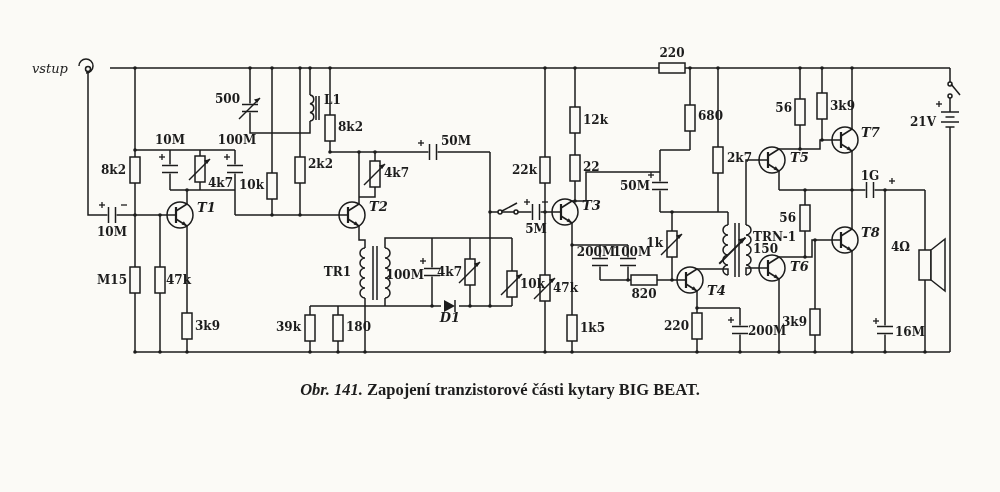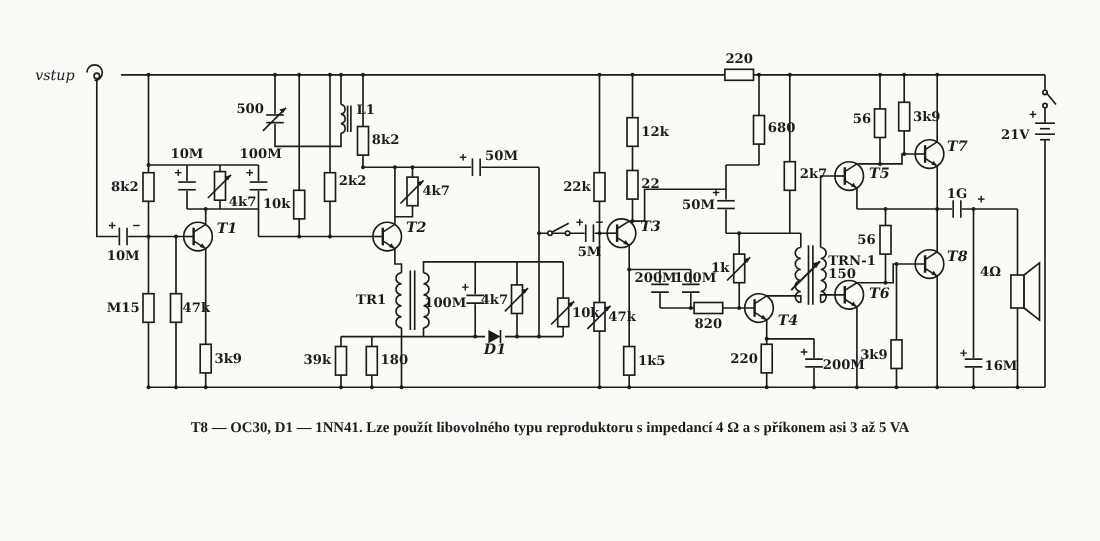--- a/index.html
+++ b/index.html
@@ -311,16 +311,16 @@
     <text class="lbl tl" x="861" y="237">T8</text>
     <text class="lbl" x="807" y="326" text-anchor="end">3k9</text>
     <text class="lbl" x="870" y="180" text-anchor="middle">1G</text>
     <text class="lbl" x="936" y="126" text-anchor="end">21V</text>
     <text class="lbl" x="910" y="251" text-anchor="end">4Ω</text>
     <text class="lbl" x="895" y="336">16M</text>
   </g>
 </svg>
 
 <div class="caption">
-  <p class="cap-note">T8 — OC30,  D1 — 1NN41.  Lze použít libovolného typu reproduktoru s impedancí 4 Ω a s příkonem asi 3 až 5 VA</p>
+  <p class="cap-title"><span class="obr">Obr. 141.</span> <span>Zapojení tranzistorové části kytary BIG BEAT.</span></p>
 </div>
 
 </div>
 
 </body></html>

